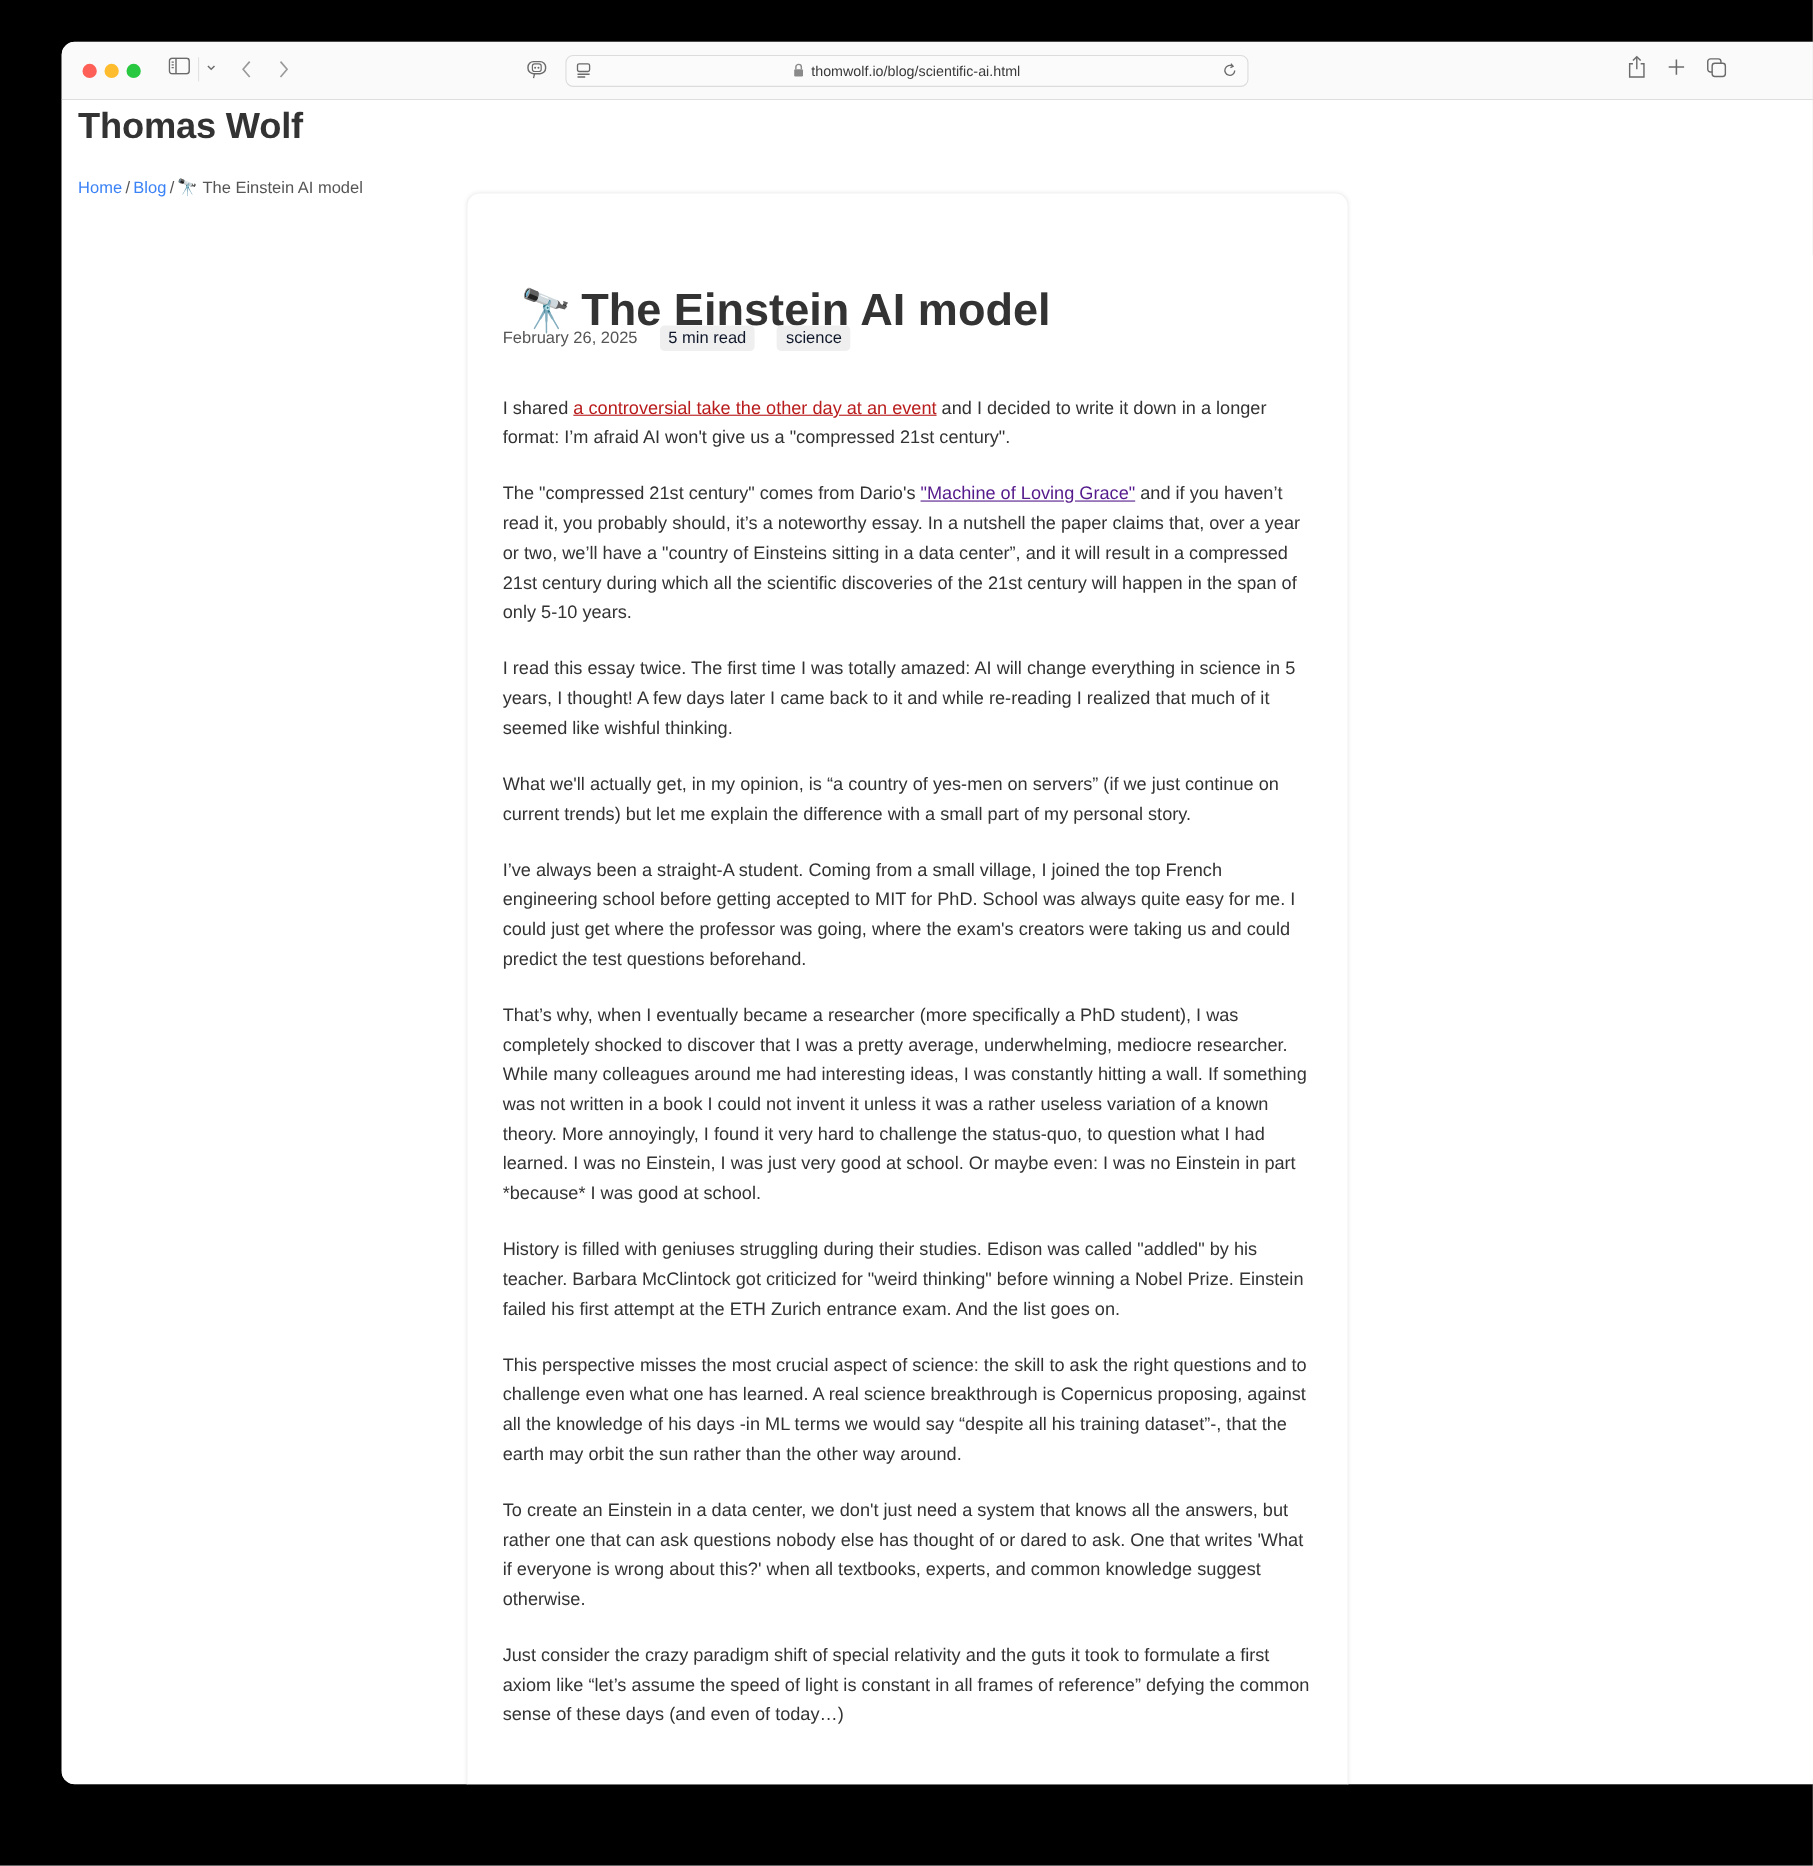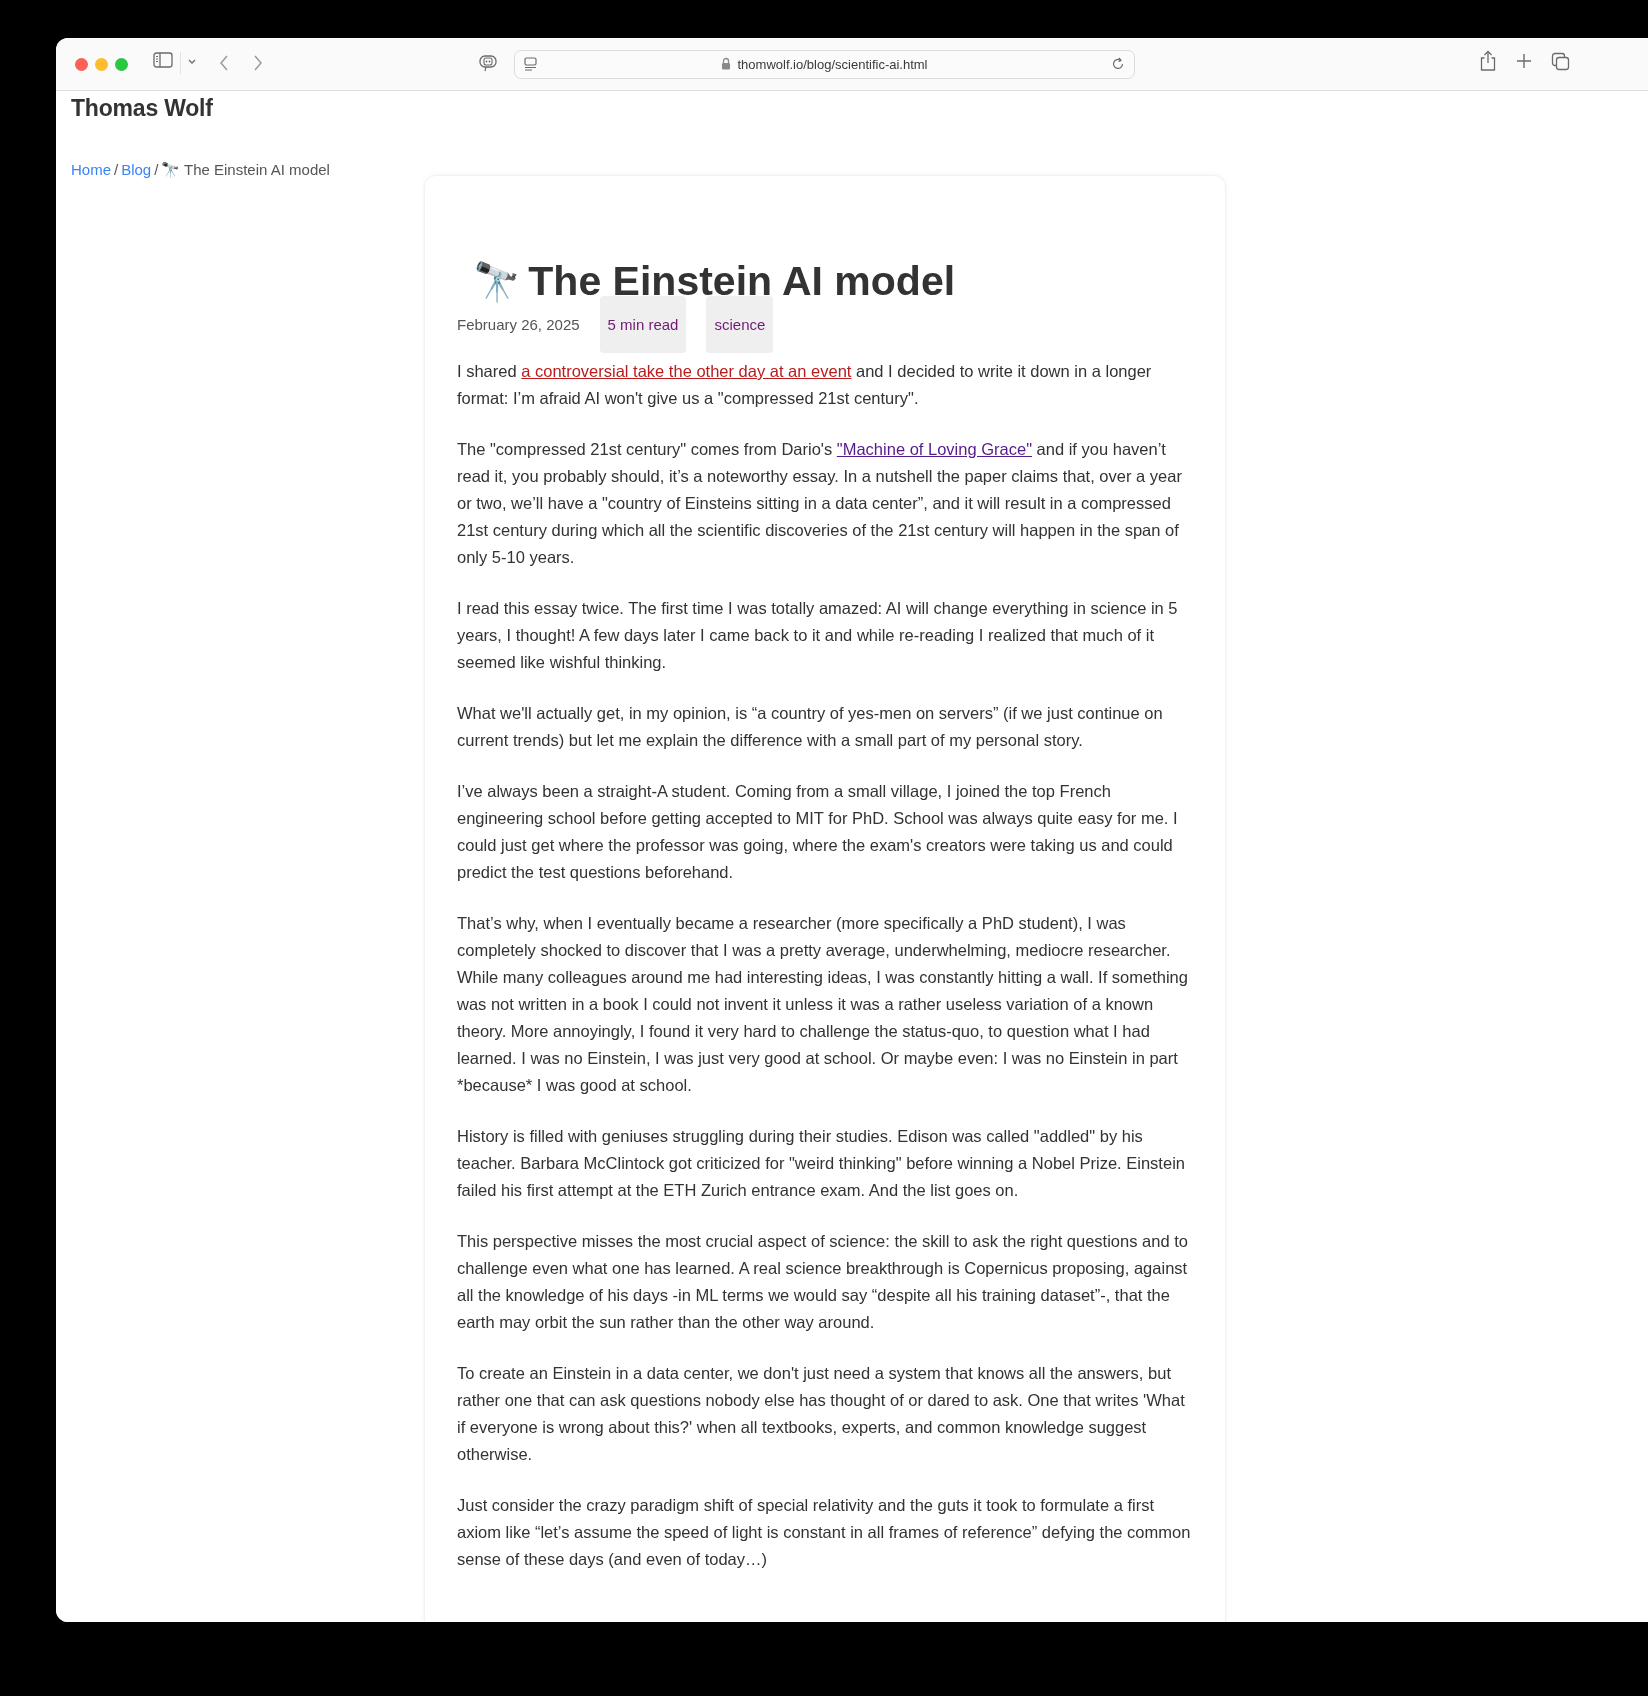--- a/index.html
+++ b/index.html
@@ -22,36 +22,36 @@
   .tb-icon { position:absolute; top:14px; color:#6b6b6b; display:flex; align-items:center; justify-content:center; cursor:default; }
   .tb-icon svg { display:block; }
   .address {
     position:absolute; left:458px; top:12px; width:619px; height:27px;
     border:1px solid #dcdcdc; border-radius:7px; background:#fbfbfb;
   }
   .addr-left-icon { position:absolute; left:8px; top:5px; }
   .addr-center { position:absolute; left:0; right:0; top:0; height:27px; display:flex; align-items:center; justify-content:center; gap:6px; font-size:13px; color:#3a3a3a; }
   .addr-reload { position:absolute; right:8px; top:5px; }
   .page { position:absolute; top:53px; left:0; right:0; bottom:0; background:#fff; }
-  .site-title { position:absolute; left:15px; top:4px; margin:0; font-size:23px; font-weight:bold; color:#333; letter-spacing:-0.2px; }
+  .site-title { position:absolute; left:15px; top:4px; margin:0; font-size:33px; font-weight:bold; color:#333; letter-spacing:-0.2px; }
   .breadcrumb { position:absolute; left:15px; top:70px; font-size:15px; color:#555; white-space:nowrap; }
   .breadcrumb a { color:#3b82f6; text-decoration:none; }
   .breadcrumb .sep { color:#555; margin:0 3px; }
   .card {
     position:absolute; left:368px; top:84px; width:800px; height:1600px;
     background:#fff; border-radius:12px;
     box-shadow:0 0 4px rgba(0,0,0,0.06);
     border:1px solid #f2f2f2;
   }
   .article { position:absolute; left:32px; top:0; width:740px; }
   .article-title { margin:16px; position:absolute; top:66px; left:0; font-size:41px; font-weight:bold; color:#333; white-space:nowrap; }
   .article-title .emoji { font-size:38px; margin-right:8px; }
   .meta { position:absolute; top:120px; left:0; display:flex; align-items:center; font-size:15px; color:#555; }
   .meta .date { margin-right:20px; }
-  .meta .badge { background:#efefef; border-radius:4px; padding:20px 8px; margin-right:20px; color:#701a75; }
+  .meta .badge { background:#efefef; border-radius:4px; padding:3px 8px; margin-right:20px; color:#0f172a; }
   .body-text { position:absolute; top:182px; left:0; width:740px; font-size:16.5px; line-height:27px; color:#333; }
   .body-text p { margin:0 0 24px 0; }
   .body-text a.link-blue { color:#b91c1c; text-decoration:underline; }
   .body-text a.link-visited { color:#551a8b; text-decoration:underline; }
 </style>
 </head>
 <body>
 
 <div class="window">
   <div class="toolbar">

